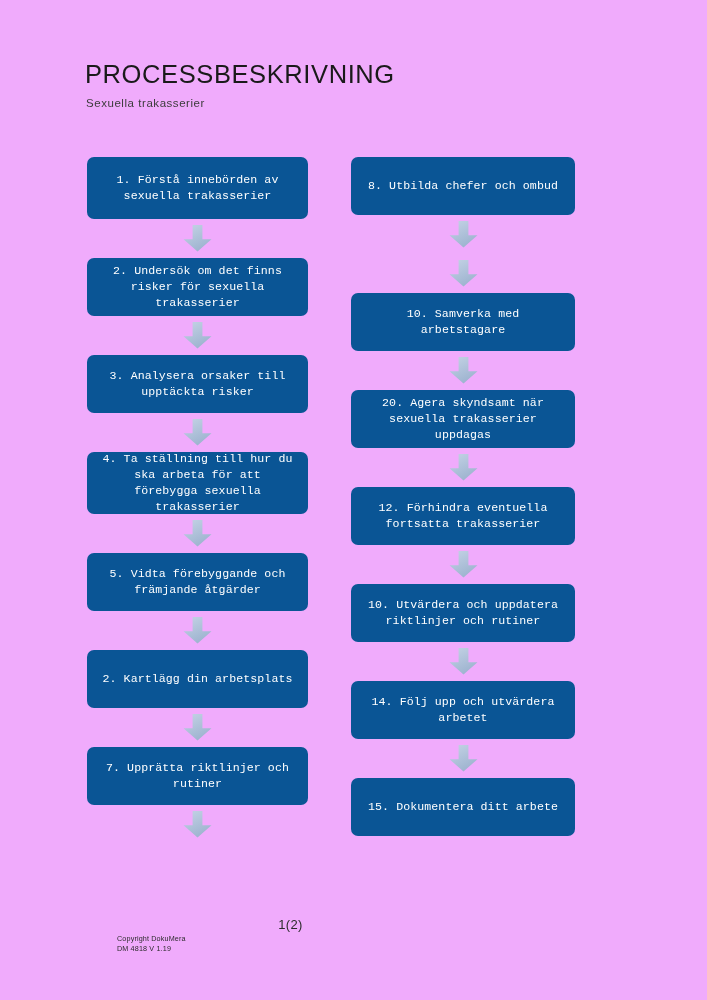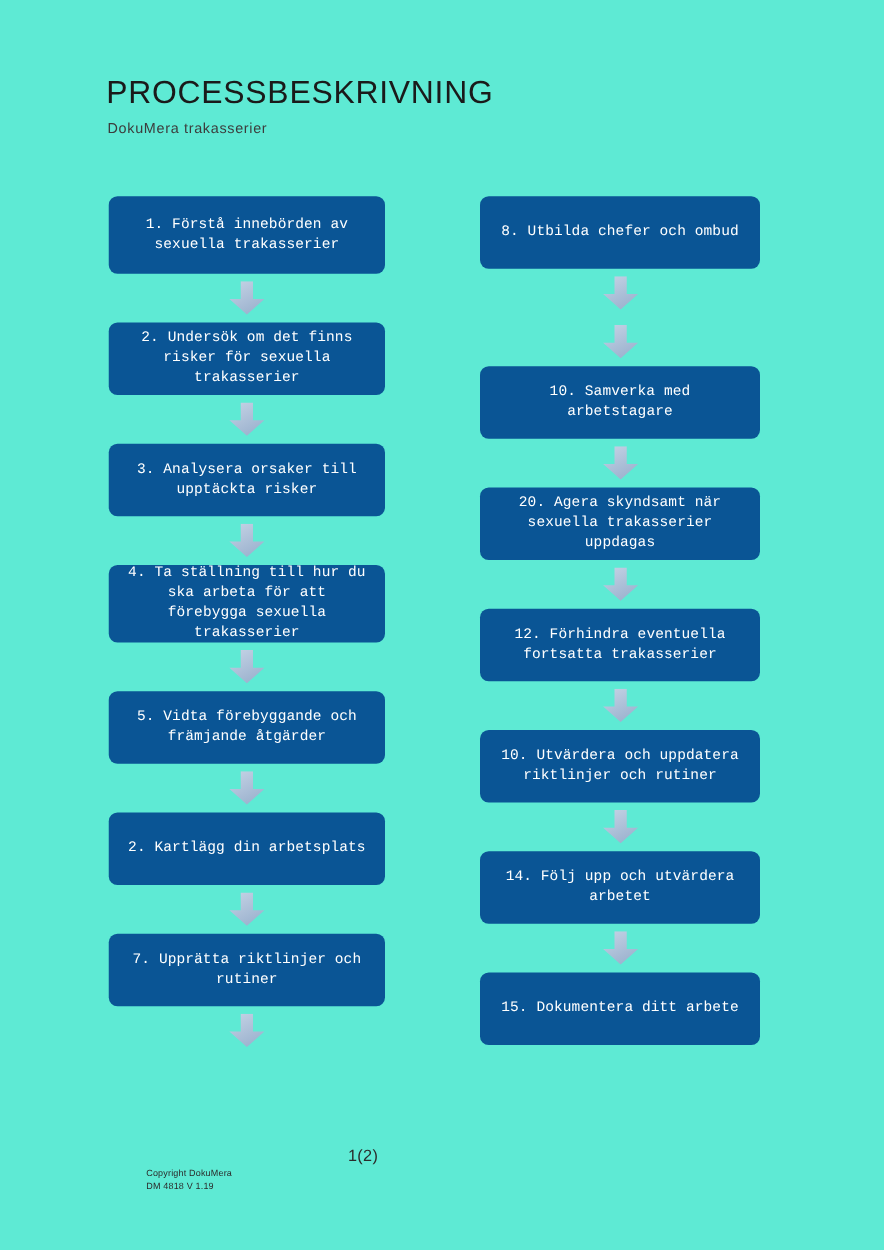--- a/index.html
+++ b/index.html
@@ -12,21 +12,21 @@
     height: 1000px;
     position: relative;
     font-family: "Liberation Sans", sans-serif;
     -webkit-font-smoothing: antialiased;
     overflow: hidden;
   }
 
   .page {
     position: absolute;
     inset: 0;
-    background: #5eead4;
+    background: #f0abfc;
   }
 
   
   .doc-header {
     position: absolute;
     left: 85px;
     top: 60px;
     width: 560px;
   }
   .doc-title {
@@ -56,21 +56,21 @@
   }
   .column {
     position: absolute;
     top: 157px;
     display: flex;
     flex-direction: column;
     align-items: center;
     font-family: Liberation Mono, monospace;
   }
   .column-left  { left: 87px;  width: 221px; }
-  .column-right { left: 384px; width: 224px; }
+  .column-right { left: 351px; width: 224px; }
 
   .flow-node {
     width: 100%;
     background: #0a5595;
     border-radius: 7px;
     color: #ffffff;
     display: flex;
     align-items: center;
     justify-content: center;
     text-align: center;
@@ -115,21 +115,21 @@
   }
   .footer-legal div { white-space: nowrap; margin-left: 36px; }
 </style>
 </head>
 <body>
 
 <div class="page">
 
   <div class="doc-header">
     <h1 class="doc-title">PROCESSBESKRIVNING</h1>
-    <div class="doc-subtitle">DokuMera trakasserier</div>
+    <div class="doc-subtitle">Sexuella trakasserier</div>
   </div>
 
   <div class="flow">
 
     <div class="column column-left">
 
       <div class="flow-node h-62">
         <span class="node-label">1. Förstå innebörden av sexuella trakasserier</span>
       </div>
       <div class="arrow">

